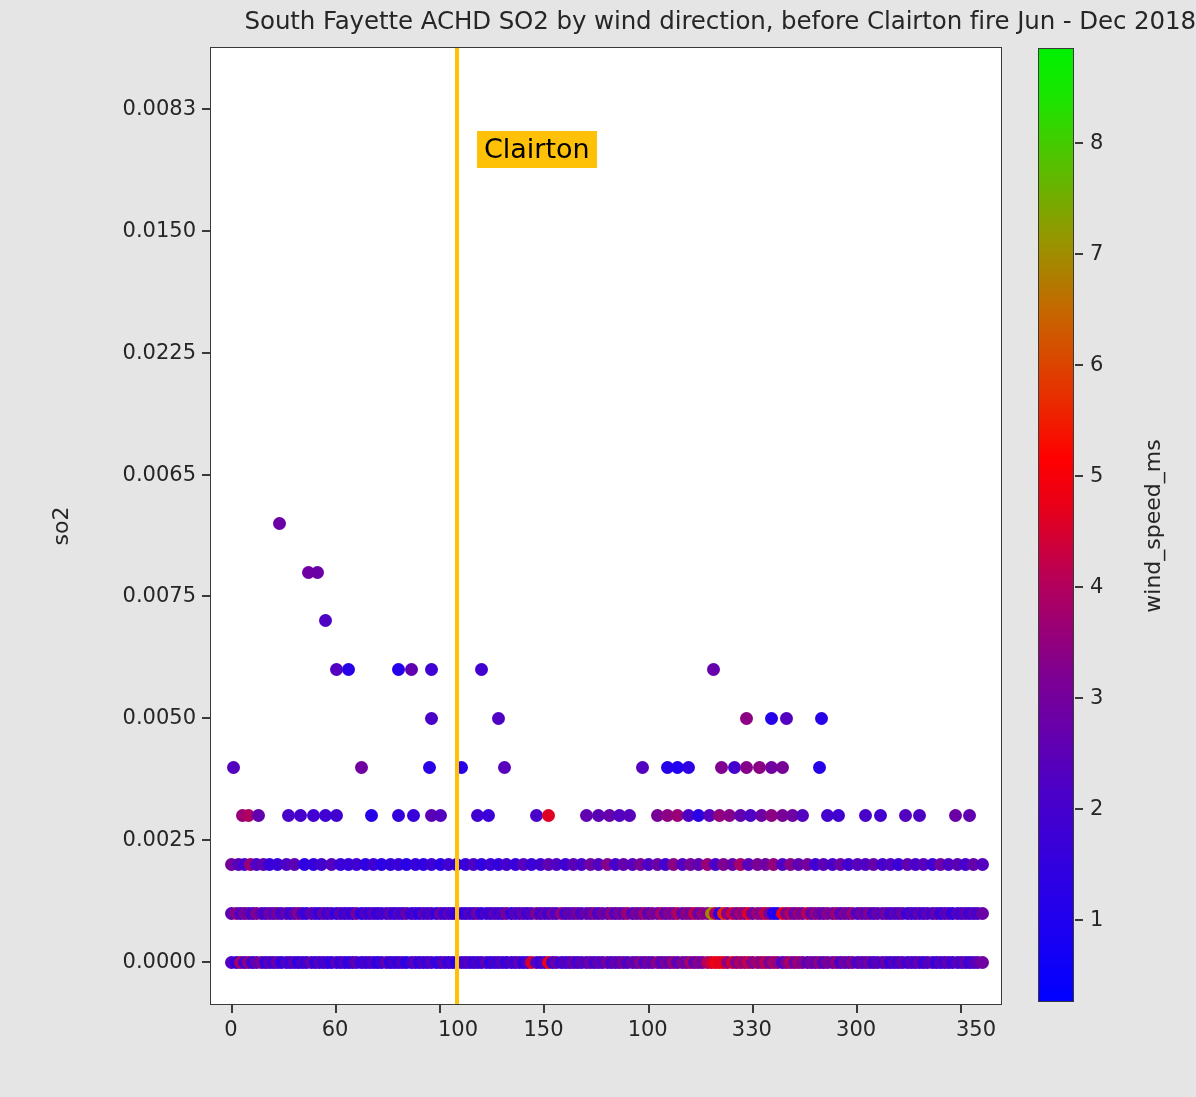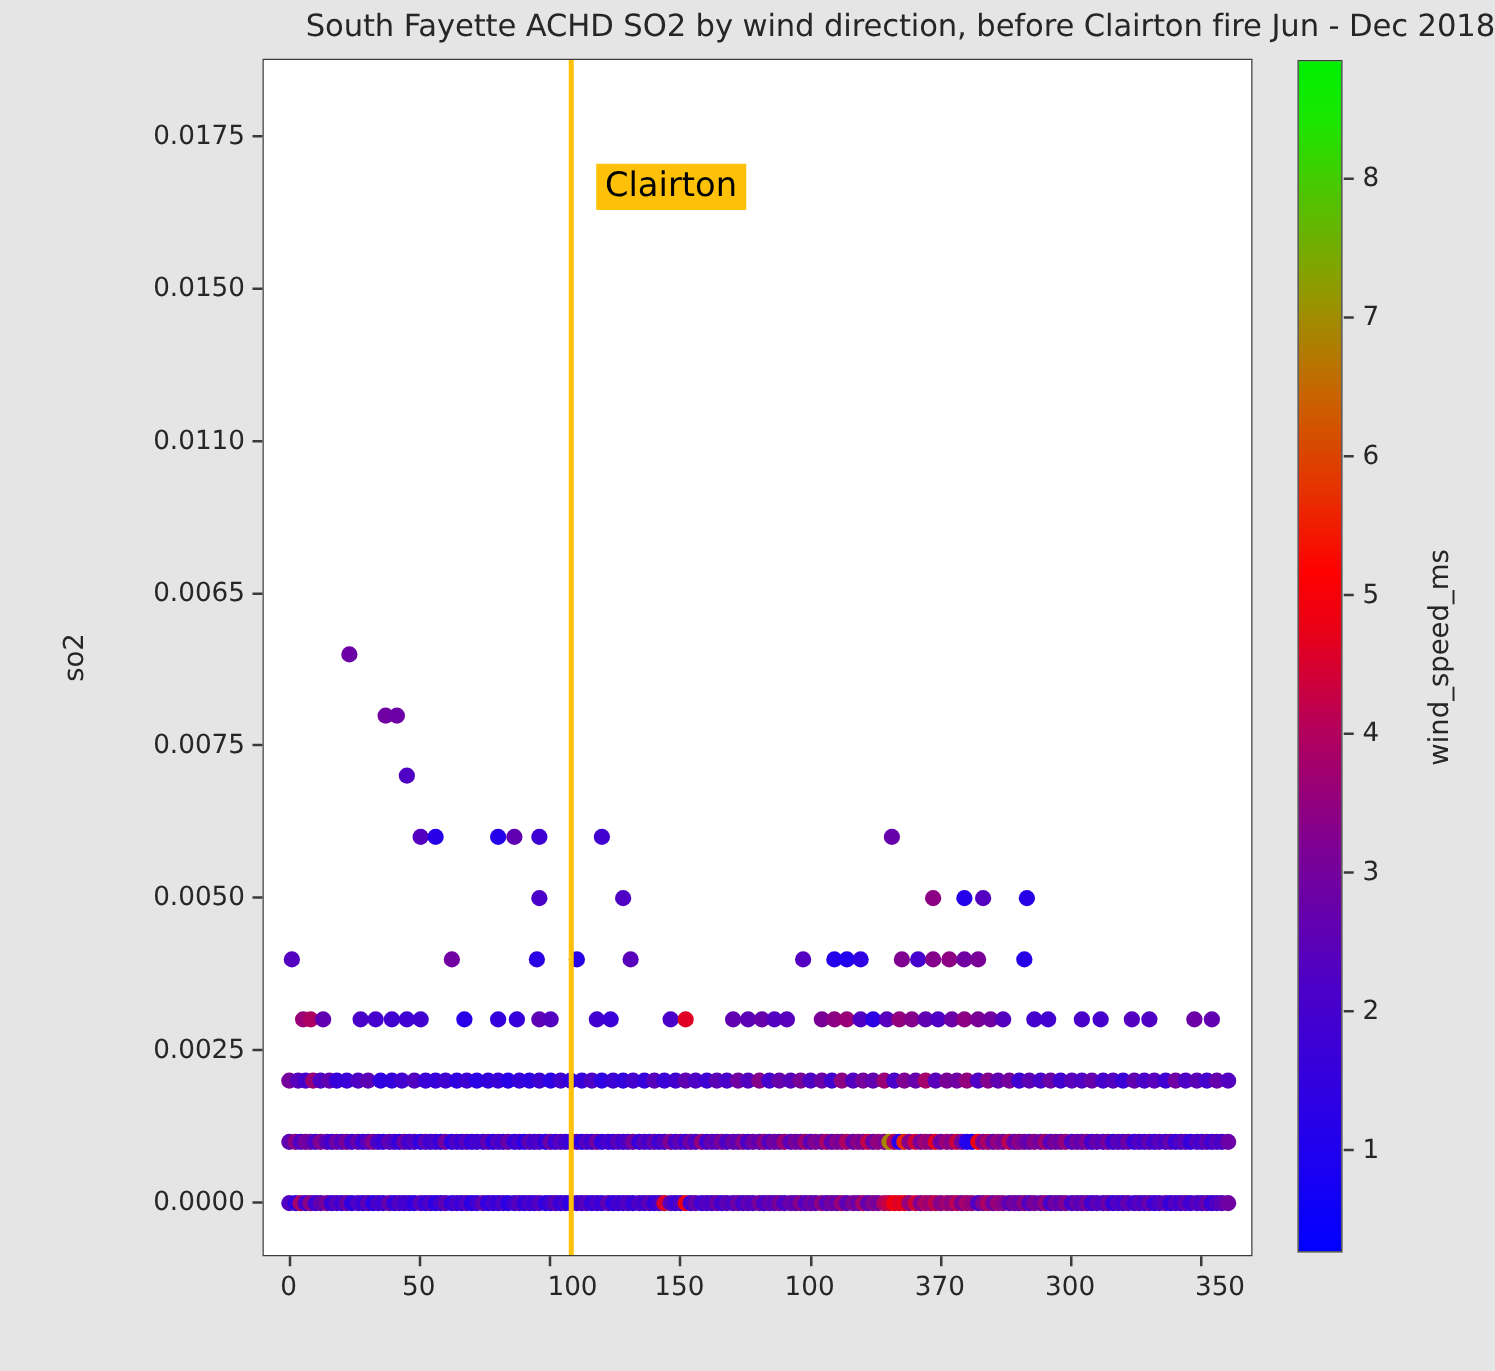--- a/index.html
+++ b/index.html
@@ -634,39 +634,39 @@
       <div class="ytick-lbl" style="top:961.12px;right:1000px;">0.0000</div>
       <div class="ytick" style="top:839.24px;"></div>
       <div class="ytick-lbl" style="top:839.24px;right:1000px;">0.0025</div>
       <div class="ytick" style="top:717.36px;"></div>
       <div class="ytick-lbl" style="top:717.36px;right:1000px;">0.0050</div>
       <div class="ytick" style="top:595.47px;"></div>
       <div class="ytick-lbl" style="top:595.47px;right:1000px;">0.0075</div>
       <div class="ytick" style="top:473.59px;"></div>
       <div class="ytick-lbl" style="top:473.59px;right:1000px;">0.0065</div>
       <div class="ytick" style="top:351.71px;"></div>
-      <div class="ytick-lbl" style="top:351.71px;right:1000px;">0.0110</div>
+      <div class="ytick-lbl" style="top:351.71px;right:1000px;">0.0225</div>
       <div class="ytick" style="top:229.82px;"></div>
       <div class="ytick-lbl" style="top:229.82px;right:1000px;">0.0150</div>
       <div class="ytick" style="top:107.94px;"></div>
-      <div class="ytick-lbl" style="top:107.94px;right:1000px;">0.0175</div>
+      <div class="ytick-lbl" style="top:107.94px;right:1000px;">0.0083</div>
     </div>
   <div id="x-axis">
       <div class="xtick" style="left:230.84px;"></div>
       <div class="xtick-lbl" style="left:230.84px;">0</div>
       <div class="xtick" style="left:335.05px;"></div>
-      <div class="xtick-lbl" style="left:335.05px;">50</div>
+      <div class="xtick-lbl" style="left:335.05px;">60</div>
       <div class="xtick" style="left:439.26px;"></div>
       <div class="xtick-lbl" style="left:458px;">100</div>
       <div class="xtick" style="left:543.47px;"></div>
       <div class="xtick-lbl" style="left:543.47px;">150</div>
       <div class="xtick" style="left:647.68px;"></div>
       <div class="xtick-lbl" style="left:647.68px;">100</div>
       <div class="xtick" style="left:751.89px;"></div>
-      <div class="xtick-lbl" style="left:751.89px;">370</div>
+      <div class="xtick-lbl" style="left:751.89px;">330</div>
       <div class="xtick" style="left:856.11px;"></div>
       <div class="xtick-lbl" style="left:856.11px;">300</div>
       <div class="xtick" style="left:960.32px;"></div>
       <div class="xtick-lbl" style="left:976px;">350</div>
     </div>
 
   <div id="ylabel">so2</div>
 
   <div id="colorbar"></div>
   <div id="cb-ticks">

